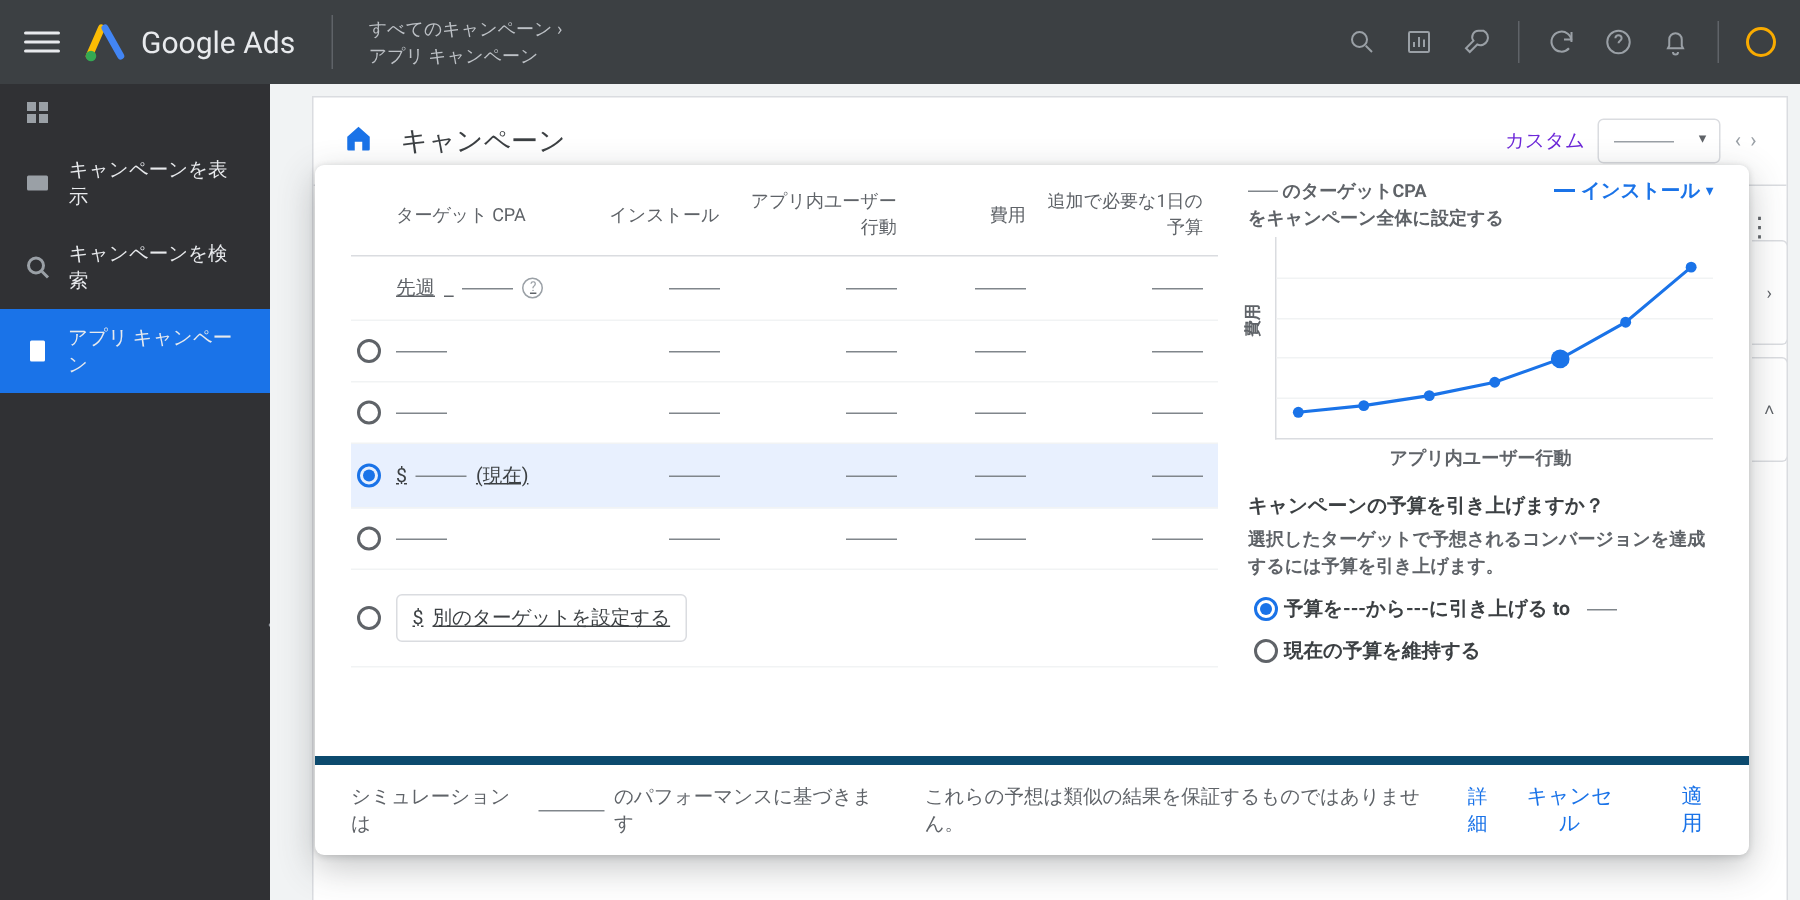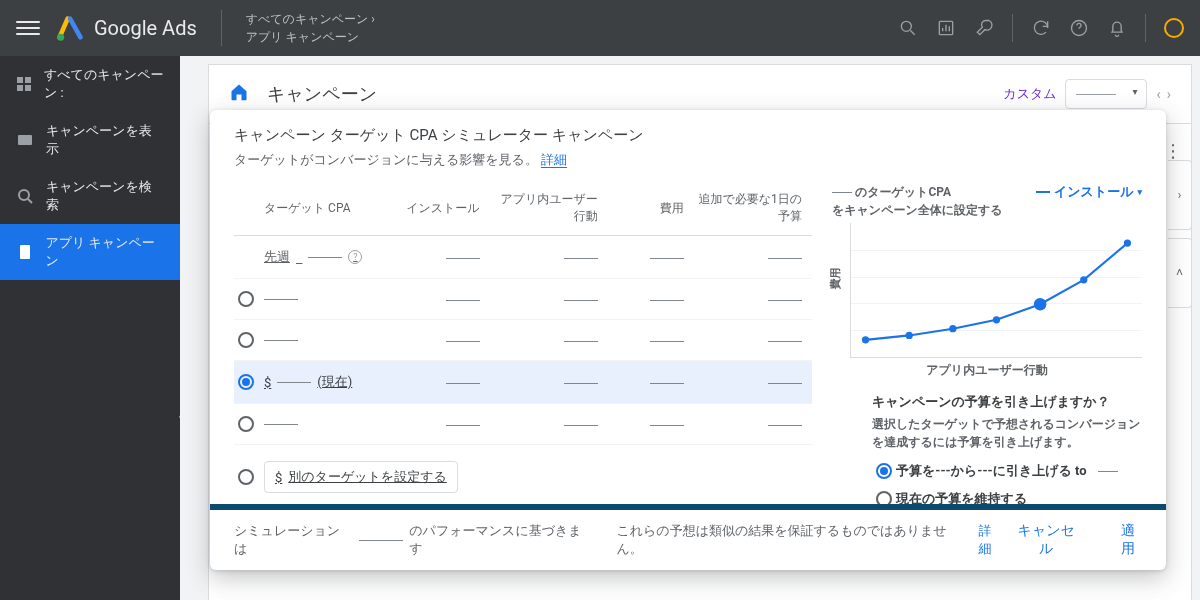--- a/index.html
+++ b/index.html
@@ -77,21 +77,21 @@
 .chart-head-text .dash { width: 20px; }
 .metric-select { color: #1a73e8; font-size: 13px; display: flex; align-items: center; gap: 4px; }
 .metric-select::before { content: ""; width: 14px; height: 2px; background: #1a73e8; display: inline-block; }
 .metric-select::after { content: "▾"; font-size: 9px; }
 .chart-area { height: 135px; position: relative; border-left: 1px solid #dadce0; border-bottom: 1px solid #dadce0; margin: 4px 0 4px 18px; }
 .chart-area svg { position: absolute; inset: 0; }
 .chart-ylab { position: absolute; left: -16px; top: 50%; transform: rotate(-90deg) translateX(8px); transform-origin: left; font-size: 11px; white-space: nowrap; }
 .chart-xlab { text-align: center; font-size: 12px; margin-top: 2px; }
 .grid-line { position: absolute; left: 0; right: 0; height: 1px; background: #f1f3f4; }
 
-.budget-q { margin-top: 14px; margin-left: 40px; }
+.budget-q { margin-top: 14px; }
 .budget-q-title { color: #3c4043; font-size: 13px; margin-bottom: 4px; }
 .budget-q-desc { font-size: 12px; color: #5f6368; line-height: 1.5; margin-bottom: 6px; }
 .budget-opt { display: flex; align-items: center; gap: 4px; font-size: 13px; color: #3c4043; padding: 5px 0; }
 .budget-opt .dash { width: 20px; }
 
 
 .modal-footer { border-top: 6px solid #0c4a6e; padding: 12px 24px; display: flex; align-items: center; font-size: 13px; color: #5f6368; gap: 6px; }
 .modal-footer .dash { width: 44px; }
 .modal-footer a { color: #1a73e8; text-decoration: none; }
 .modal-footer-actions { margin-left: auto; display: flex; gap: 32px; }
@@ -168,21 +168,20 @@
 <div class="leftnav">
   <div class="leftnav-item">
     <span class="leftnav-icon">
         <svg viewBox="0 0 16 16">
           <rect x="1" y="1" width="6" height="6"></rect>
           <rect x="9" y="1" width="6" height="6"></rect>
           <rect x="1" y="9" width="6" height="6"></rect>
           <rect x="9" y="9" width="6" height="6"></rect>
         </svg>
       </span>
-    <span>すべてのキャンペーン :</span>
   </div>
   <div class="leftnav-item">
     <span class="leftnav-icon">
         <svg viewBox="0 0 16 16">
           <rect x="1" y="3" width="14" height="10" rx="1"></rect>
         </svg>
       </span>
     <span>キャンペーンを表示</span>
   </div>
   <div class="leftnav-item">
@@ -222,27 +221,20 @@
   </div>
 </div>
 
 <div class="kebab">⋮</div>
 <div class="side-panel-edge">
   <div>›</div>
   <div>˄</div>
 </div>
 
 <div class="modal">
-  <div class="modal-header">
-    <div class="modal-title">キャンペーン ターゲット CPA シミュレーター キャンペーン</div>
-    <div class="modal-sub">
-      <span>ターゲットがコンバージョンに与える影響を見る。</span>
-      <a href="#">詳細</a>
-    </div>
-  </div>
 
   <div class="modal-body">
 
     <div class="sim-table">
       <div class="th-row">
         <div></div>
         <div class="th left">ターゲット CPA</div>
         <div class="th">インストール</div>
         <div class="th">アプリ内ユーザー行動</div>
         <div class="th">費用</div>

